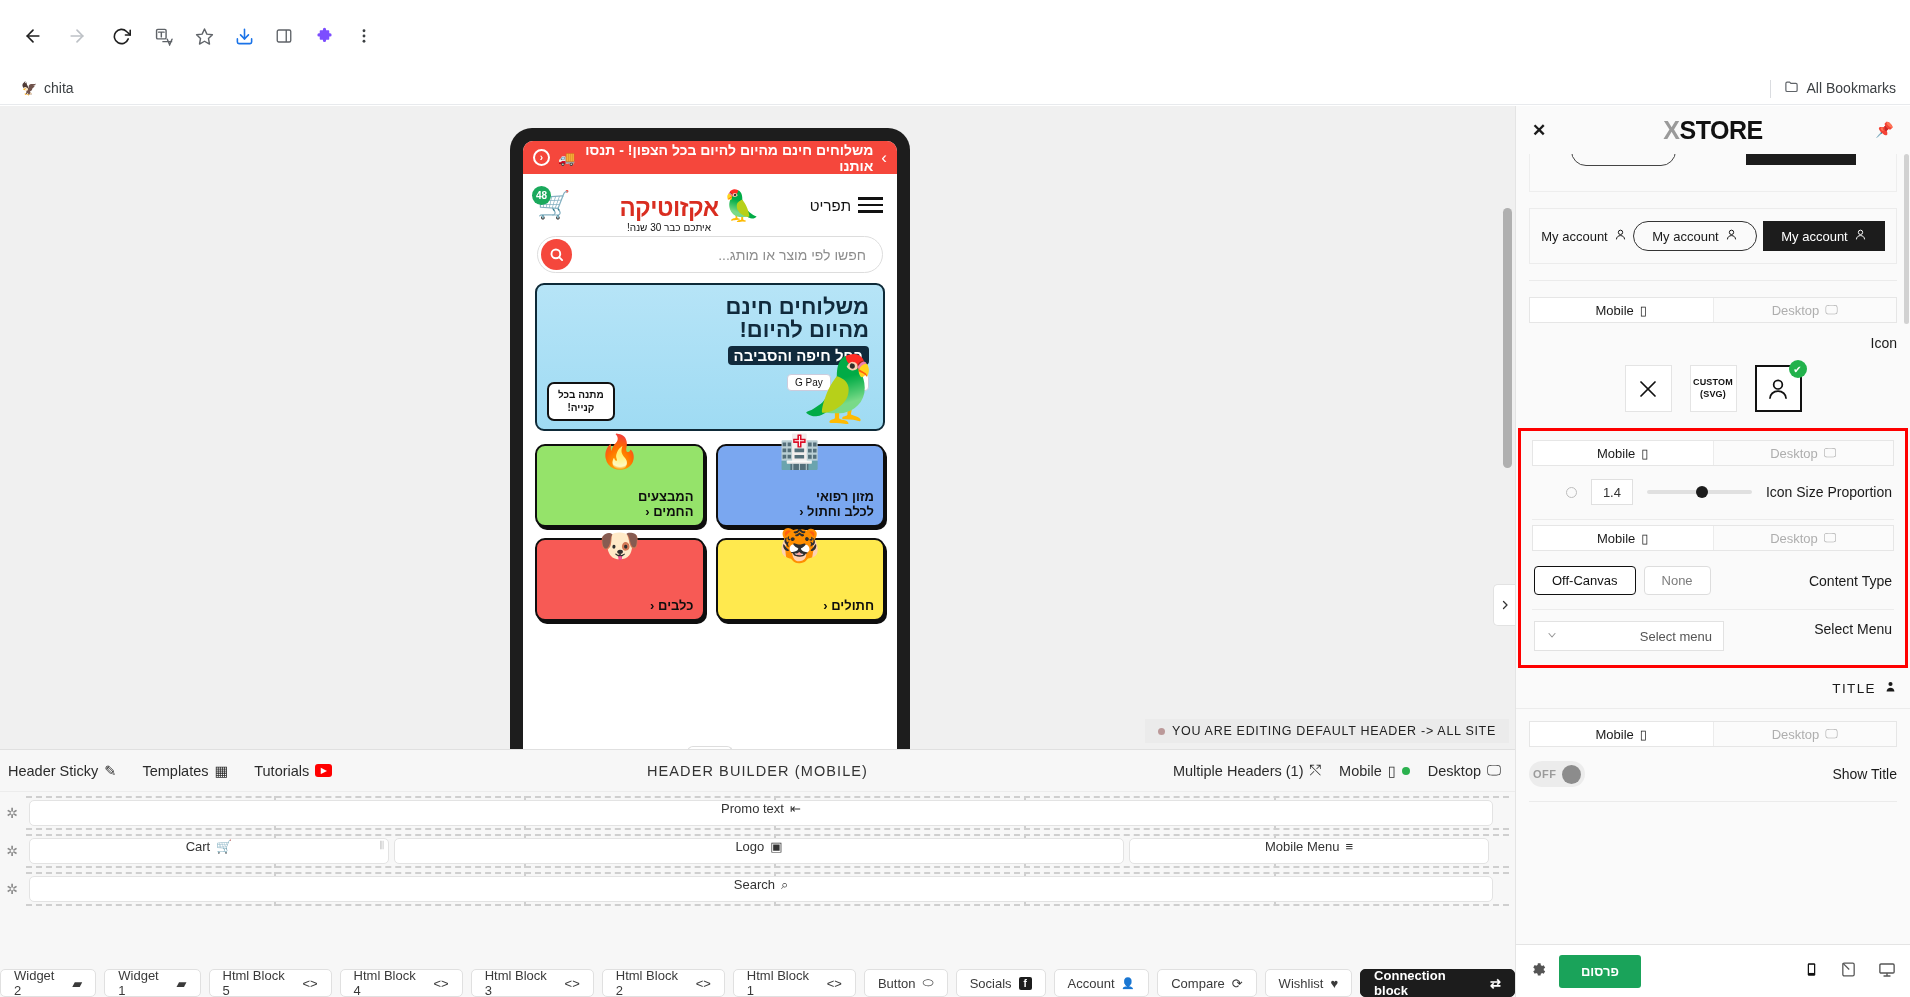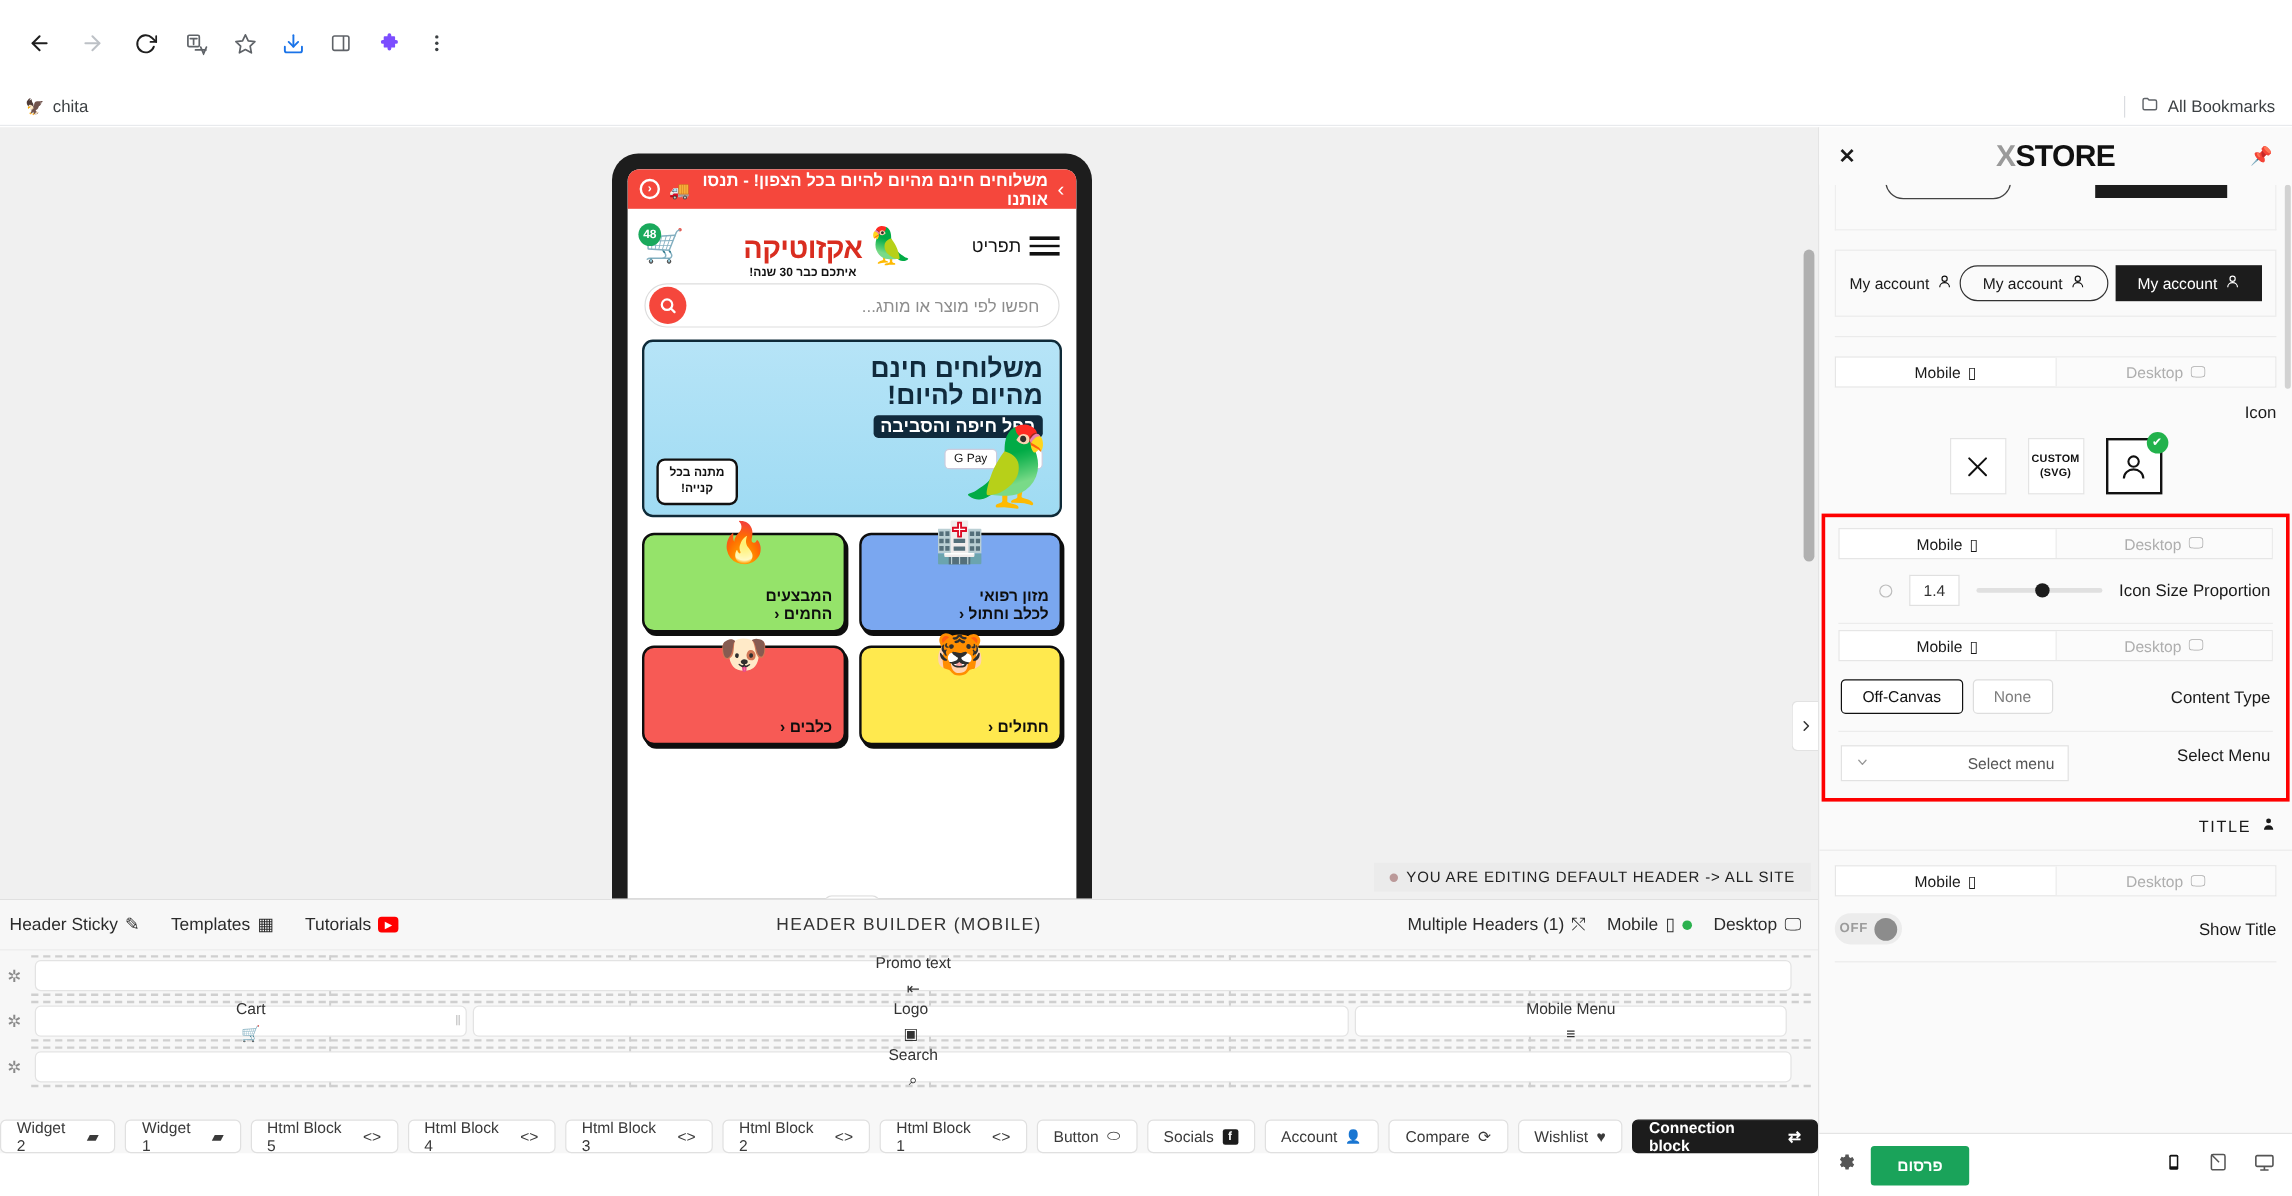--- a/index.html
+++ b/index.html
@@ -106,21 +106,21 @@
     height: 62px; display: flex; align-items: center;
     direction: rtl; padding: 0 14px; gap: 10px;
   }
   .hamburger-wrap { display: flex; align-items: center; gap: 7px; }
   .hamburger { display: flex; flex-direction: column; gap: 4px; }
   .hamburger span { width: 25px; height: 2.5px; background: #111; display: block; }
   .menu-label { font-size: 15px; color: #111; font-weight: 500; }
   .logo-block { display: flex; align-items: center; gap: 5px; margin-right: auto; margin-left: auto; }
   .logo-text-wrap { text-align: center; }
   .logo-main { font-size: 24px; color: #d92d20; font-weight: bold; letter-spacing: -0.5px; margin-top: 16px; }
-  .logo-sub { font-size: 10px; color: #111; font-weight: bold; }
+  .logo-sub { font-size: 10px; color: #111; font-weight: normal; }
   .parrot { font-size: 30px; }
   .cart-wrap { position: relative; }
   .cart-glyph { font-size: 27px; }
   .cart-badge {
     position: absolute; top: -3px; left: -5px;
     background: #1aa95c; color: #fff;
     font-size: 10px; font-weight: bold;
     border-radius: 50%; width: 19px; height: 19px;
     display: flex; align-items: center; justify-content: center;
   }
@@ -209,21 +209,21 @@
   
   .prev-scroll {
     position: absolute; right: 3px; top: 102px;
     width: 9px; height: 260px; background: #b0b0b0;
     border-radius: 5px;
   }
 
   
   .builder {
     position: absolute; left: 0; top: 643px;
-    width: 1515px; height: 212px;
+    width: 1515px; height: 248px;
     background: #f7f7f7; border-top: 1px solid #e0e0e0;
   }
   .builder-top {
     height: 42px; display: flex; align-items: center;
     padding: 0 8px; position: relative;
     border-bottom: 1px solid #ececec;
   }
   .bt-left { display: flex; align-items: center; gap: 26px; }
   .bt-item {
     display: flex; align-items: center; gap: 6px;
@@ -252,23 +252,23 @@
   .brow-gear { width: 20px; text-align: center; color: #8a8a8a; font-size: 14px; flex: none; }
   .brow-track {
     flex: 1; height: 34px;
     border-top: 2px dashed #cfcfcf; border-bottom: 2px dashed #cfcfcf;
     display: flex; align-items: center; gap: 5px;
     padding: 0 3px; position: relative;
     background-image: repeating-linear-gradient(to right, transparent 0, transparent 248px, #cfcfcf 248px, #cfcfcf 250px);
   }
   .bslot {
     height: 26px; background: #fff; border: 1px solid #e3e3e3;
-    border-radius: 5px; display: flex; align-items: center;
+    border-radius: 5px; display: flex; align-items: flex-start;
     justify-content: center; font-size: 13px; color: #333;
-    gap: 6px; position: relative; flex-direction: column;
+    gap: 6px; position: relative;
   }
   .bslot .grip {
     position: absolute; right: 5px; color: #c4c4c4; font-size: 11px; letter-spacing: -1px;
   }
 
   .widget-bar {
     position: absolute; bottom: 0; left: 0; width: 100%;
     height: 46px; display: flex; align-items: flex-end;
     justify-content: center; gap: 8px;
     background: #f7f7f7;

